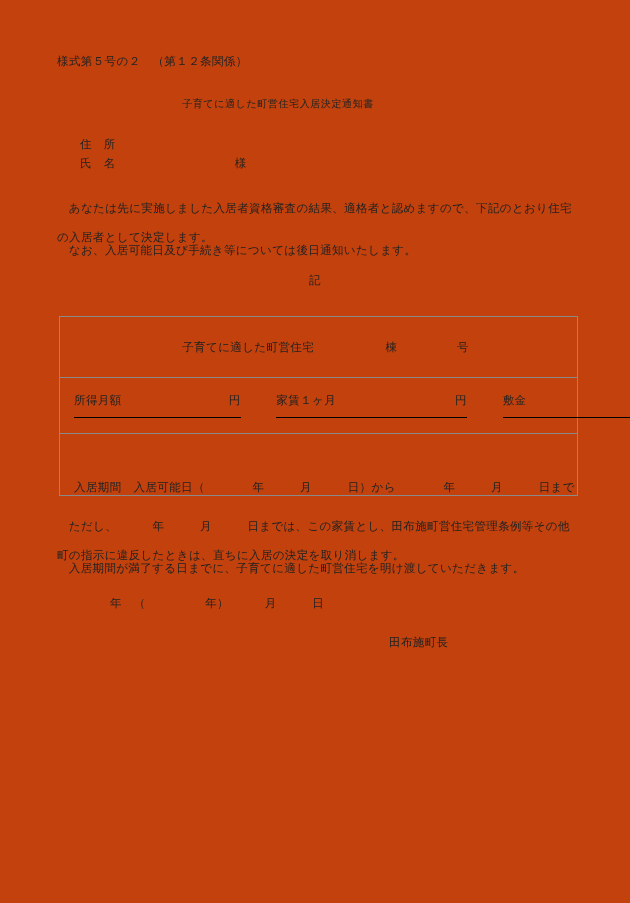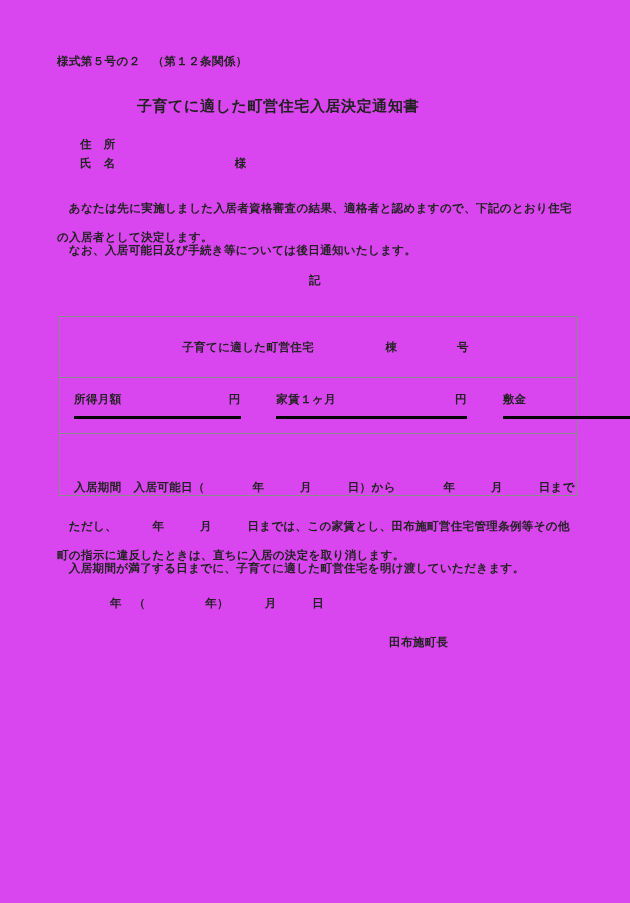--- a/index.html
+++ b/index.html
@@ -8,44 +8,43 @@
     background: #ffffff;
   }
   body {
     font-family: "Liberation Serif", "DejaVu Serif", serif;
     color: #1a1a1a;
   }
   #page {
     position: relative;
     width: 630px;
     height: 903px;
-    background: #d946ef;
+    background: #c2410c;
     overflow: hidden;
-    font-weight: bold;
   }
   .txt {
     position: absolute;
     font-size: 11.5px;
     line-height: 1.0;
     white-space: pre;
     letter-spacing: 0.4px;
     color: #222222;
   }
   #form-number {
     left: 57px;
     top: 56px;
     font-size: 11.5px;
   }
   #doc-title {
     left: 0;
     top: 99px;
     width: 556px;
     text-align: center;
     white-space: pre;
-    font-size: 15px;
+    font-size: 10px;
     letter-spacing: 0.6px;
   }
   #addr-label {
     left: 80px;
     top: 139px;
   }
   #name-label {
     left: 80px;
     top: 158px;
   }
@@ -104,21 +103,21 @@
   .row2-inner {
     display: flex;
     align-items: flex-end;
     padding-left: 14px;
     font-size: 11.5px;
     letter-spacing: 0.4px;
     color: #222222;
     white-space: pre;
   }
   .ul-seg {
-    border-bottom: 3px solid #000000;
+    border-bottom: 1px solid #000000;
     white-space: pre;
     display: inline-block;
     padding-bottom: 9px;
   }
   .gap-seg {
     display: inline-block;
     white-space: pre;
   }
   #para-3 {
     left: 57px;

